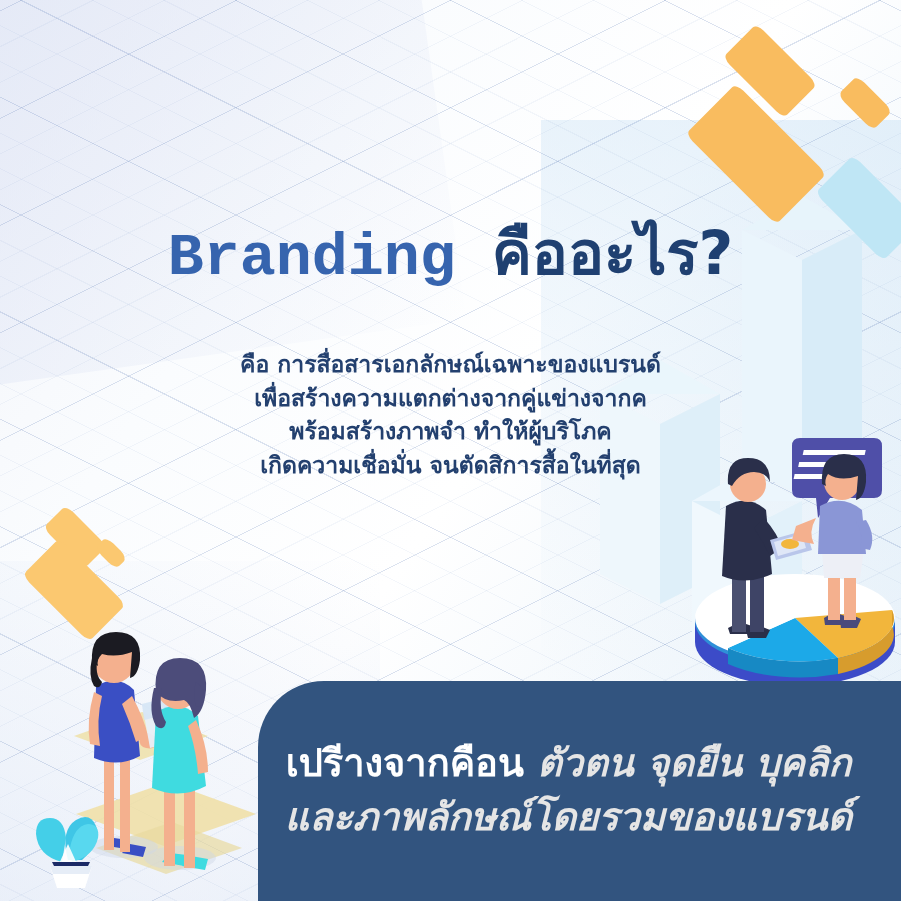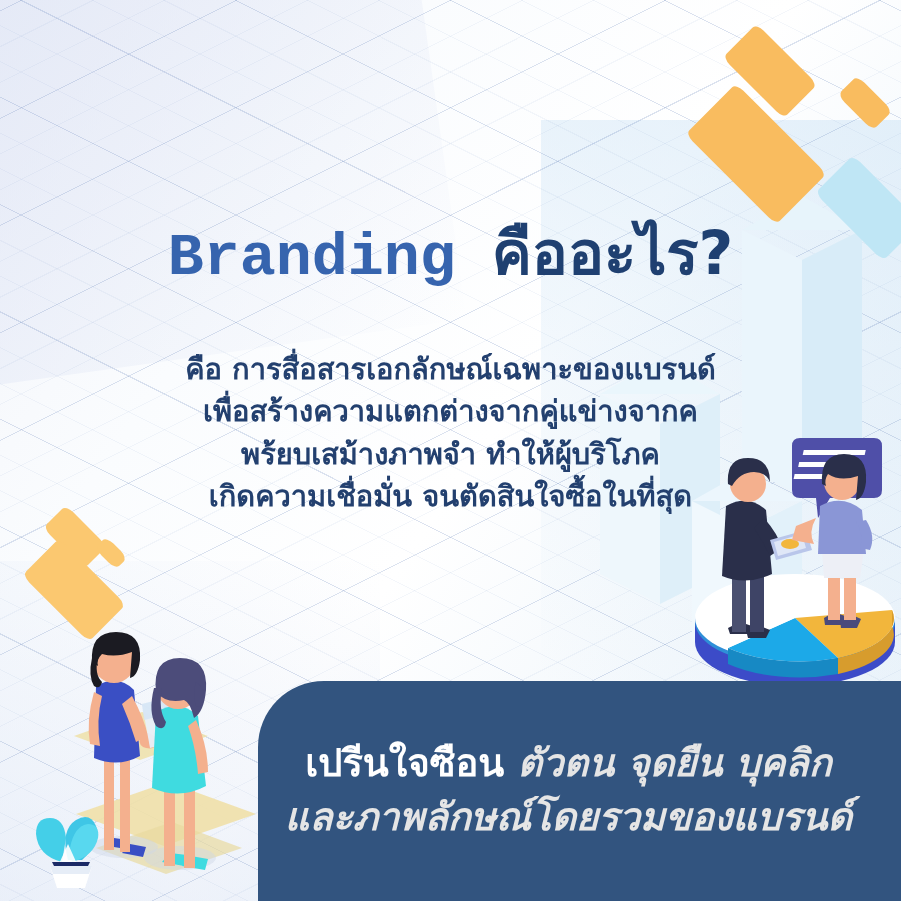--- a/index.html
+++ b/index.html
@@ -102,21 +102,21 @@
   }
   .headline .en { color: #3664ae; font-family: Liberation Mono, monospace; }
   .headline .th { color: #1f4071; margin-top: 36px; }
 
   
   .body-copy {
     position: absolute; left: 0; right: 0; top: 348px;
     text-align: center;
     color: #23406f;
     font-weight: 600;
-    font-size: 29px;
+    font-size: 23px;
     line-height: 1.46;
   }
   .body-copy div { white-space: nowrap; }
 
   
   .banner {
     position: absolute;
     left: 258px; top: 681px; right: 0; bottom: 0;
     background: #32547f;
     border-top-left-radius: 66px;
@@ -189,22 +189,22 @@
   <div class="diamond flat" style="left:96px; top:538px; width:30px; height:30px; background:#fbc870;"></div>
 
 
   <div class="headline">
     <span class="en">Branding </span><span class="th">คืออะไร?</span>
   </div>
 
   <div class="body-copy">
     <div>คือ การสื่อสารเอกลักษณ์เฉพาะของแบรนด์</div>
     <div>เพื่อสร้างความแตกต่างจากคู่แข่างจากค</div>
-    <div>พร้ยบเสม้างภาพจำ ทำให้ผู้บริโภค</div>
-    <div>เกิดความเชื่อมั่น จนตัดสินใจซื้อในที่สุด</div>
+    <div>พร้อมสร้างภาพจำ ทำให้ผู้บริโภค</div>
+    <div>เกิดความเชื่อมั่น จนตัดสิการสื้อในที่สุด</div>
   </div>
 
   <div class="people-left">
     <svg width="240" height="300" viewBox="0 0 240 300">
 
       <polygon points="18,136 86,112 152,136 84,160" fill="#efe0a8" opacity="0.85"></polygon>
       <polygon points="20,214 112,182 200,214 108,246" fill="#efe0a8" opacity="0.9"></polygon>
       <polygon points="40,248 116,222 186,248 110,274" fill="#e8daa0" opacity="0.7"></polygon>
 
       <ellipse cx="68" cy="247" rx="34" ry="11" fill="#cfd8e6" opacity="0.45"></ellipse>
@@ -297,18 +297,18 @@
         <path d="M128 88 q-8 14 -2 26 l-22 -4 l4 -14 z" fill="#f4b08e"></path>
         <path d="M178 90 q10 16 4 30 l-10 -2 q4 -14 -4 -26 z" fill="#8a96d6"></path>
         <circle cx="154" cy="52" r="18" fill="#f4b08e"></circle>
         <path d="M134 54 q-2 -30 22 -30 q24 0 22 28 q-2 16 -10 18 l2 -24 q-18 6 -30 -2 q-4 6 -2 12 z" fill="#2a2f4a"></path>
       </g>
     </svg>
   </div>
 
   <div class="banner">
     <div class="banner-text">
-      <div><span class="w">เปรีนใจซือน </span><span class="y">ตัวตน จุดยืน บุคลิก</span></div>
+      <div><span class="w">เปรีางจากคือน </span><span class="y">ตัวตน จุดยืน บุคลิก</span></div>
       <div><span class="y">และภาพลักษณ์โดยรวมของแบรนด์</span></div>
     </div>
   </div>
 
 </div>
 
 </body></html>

